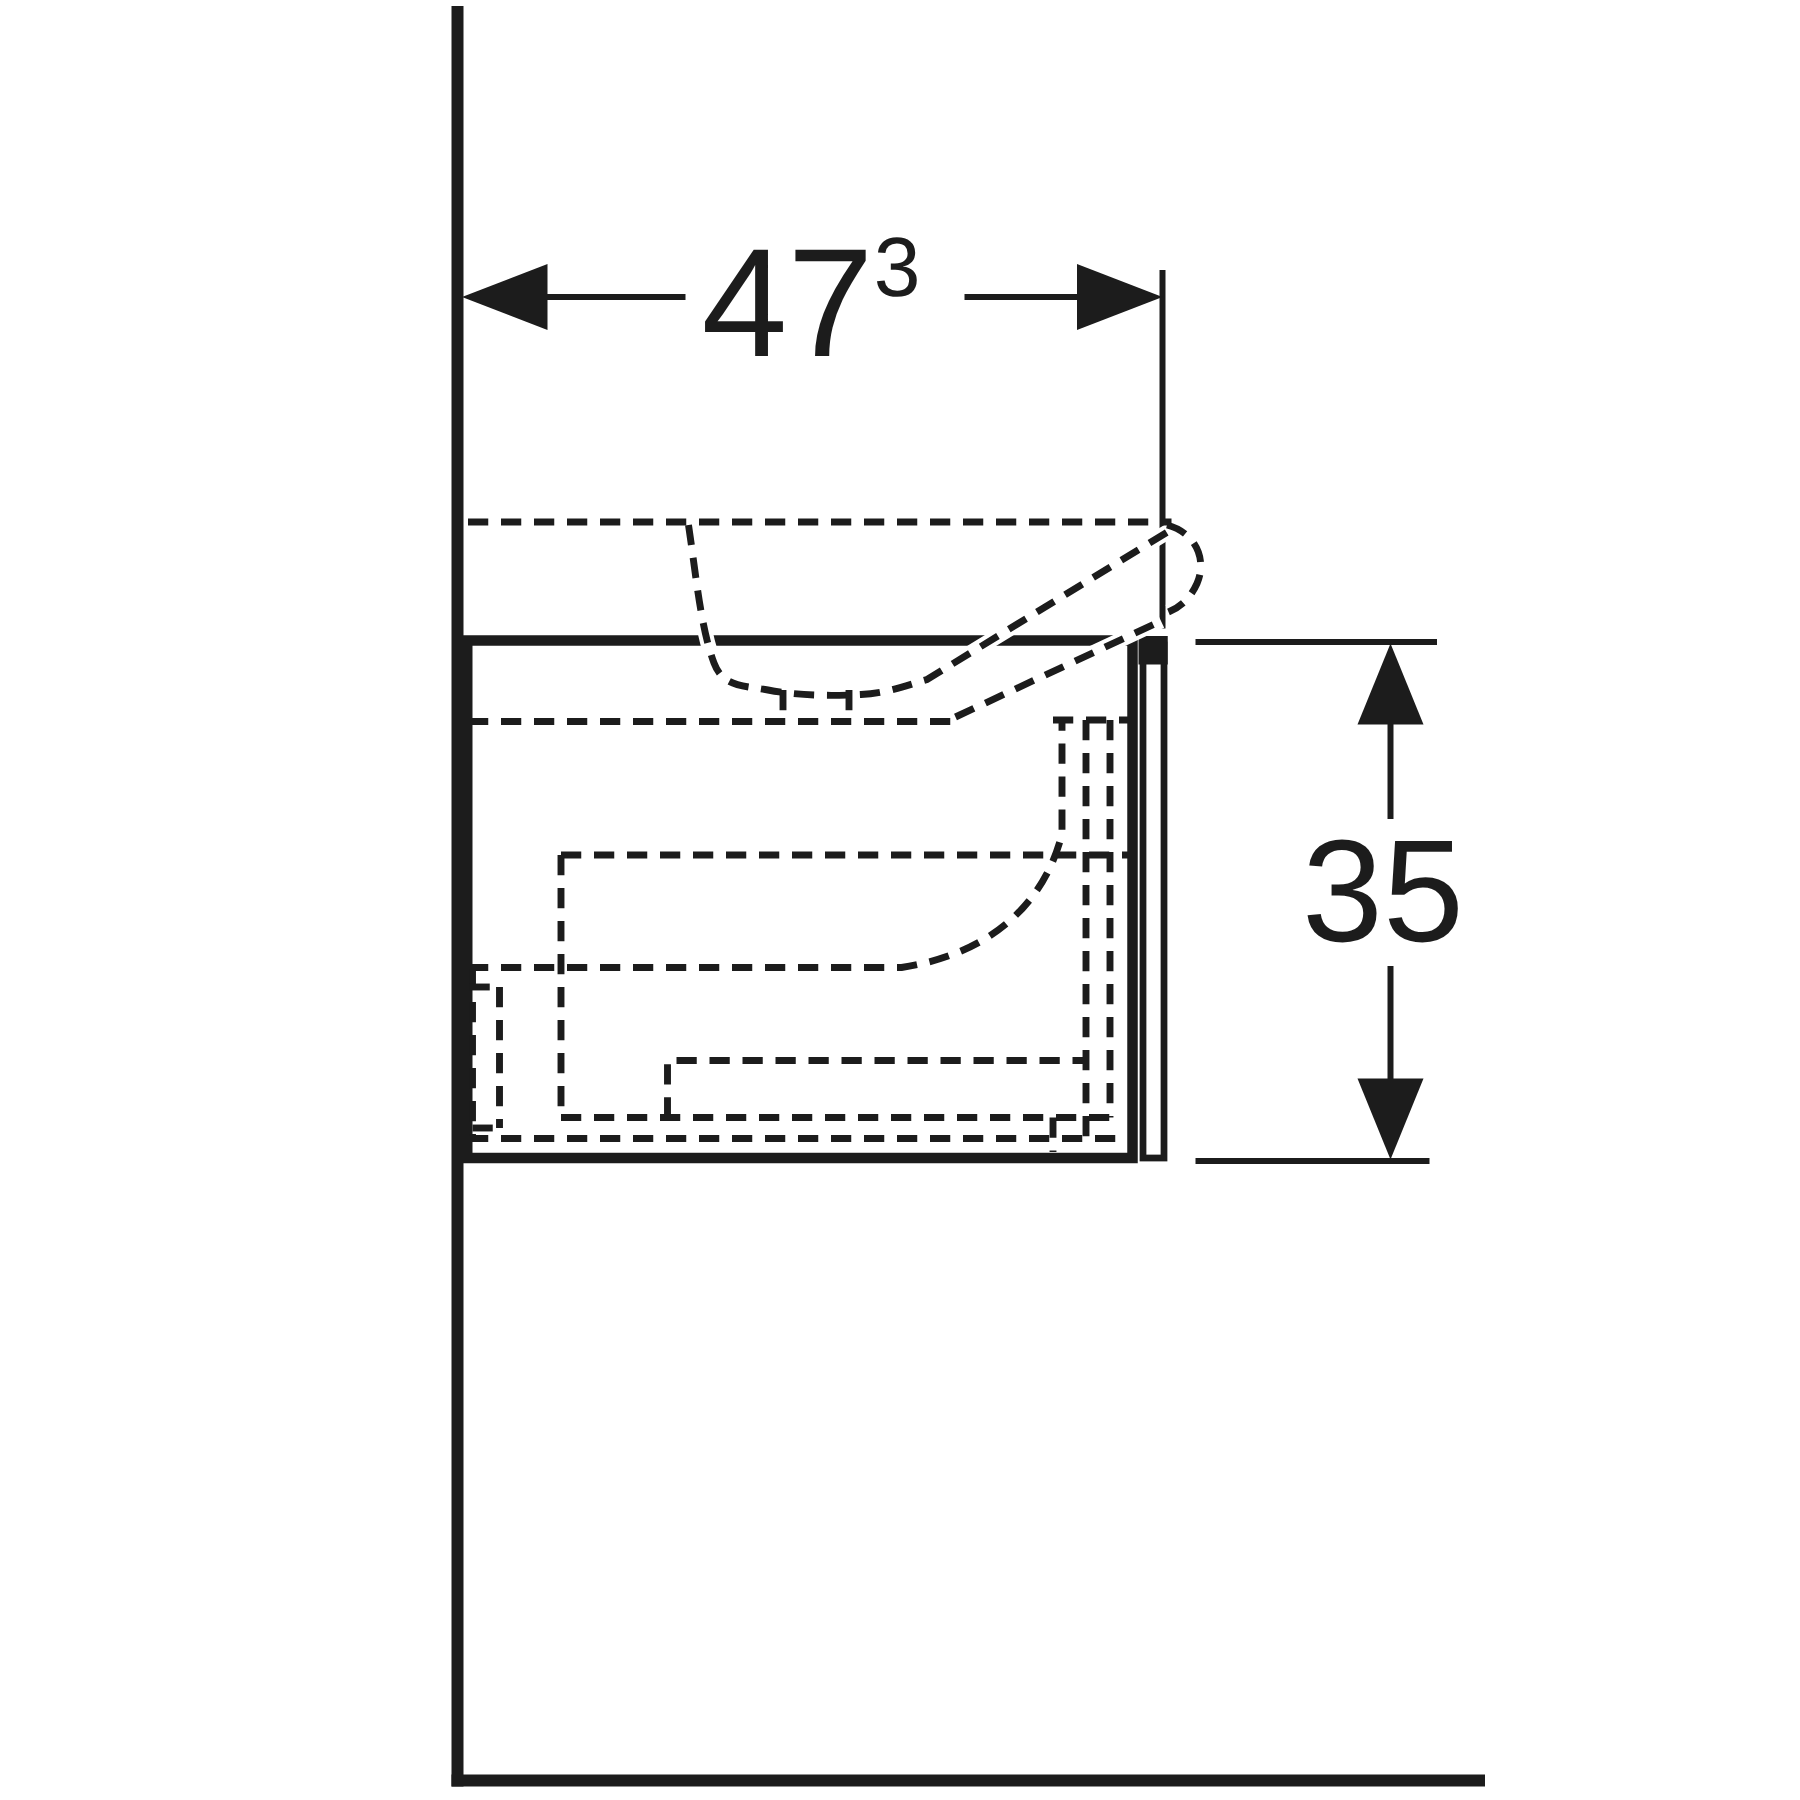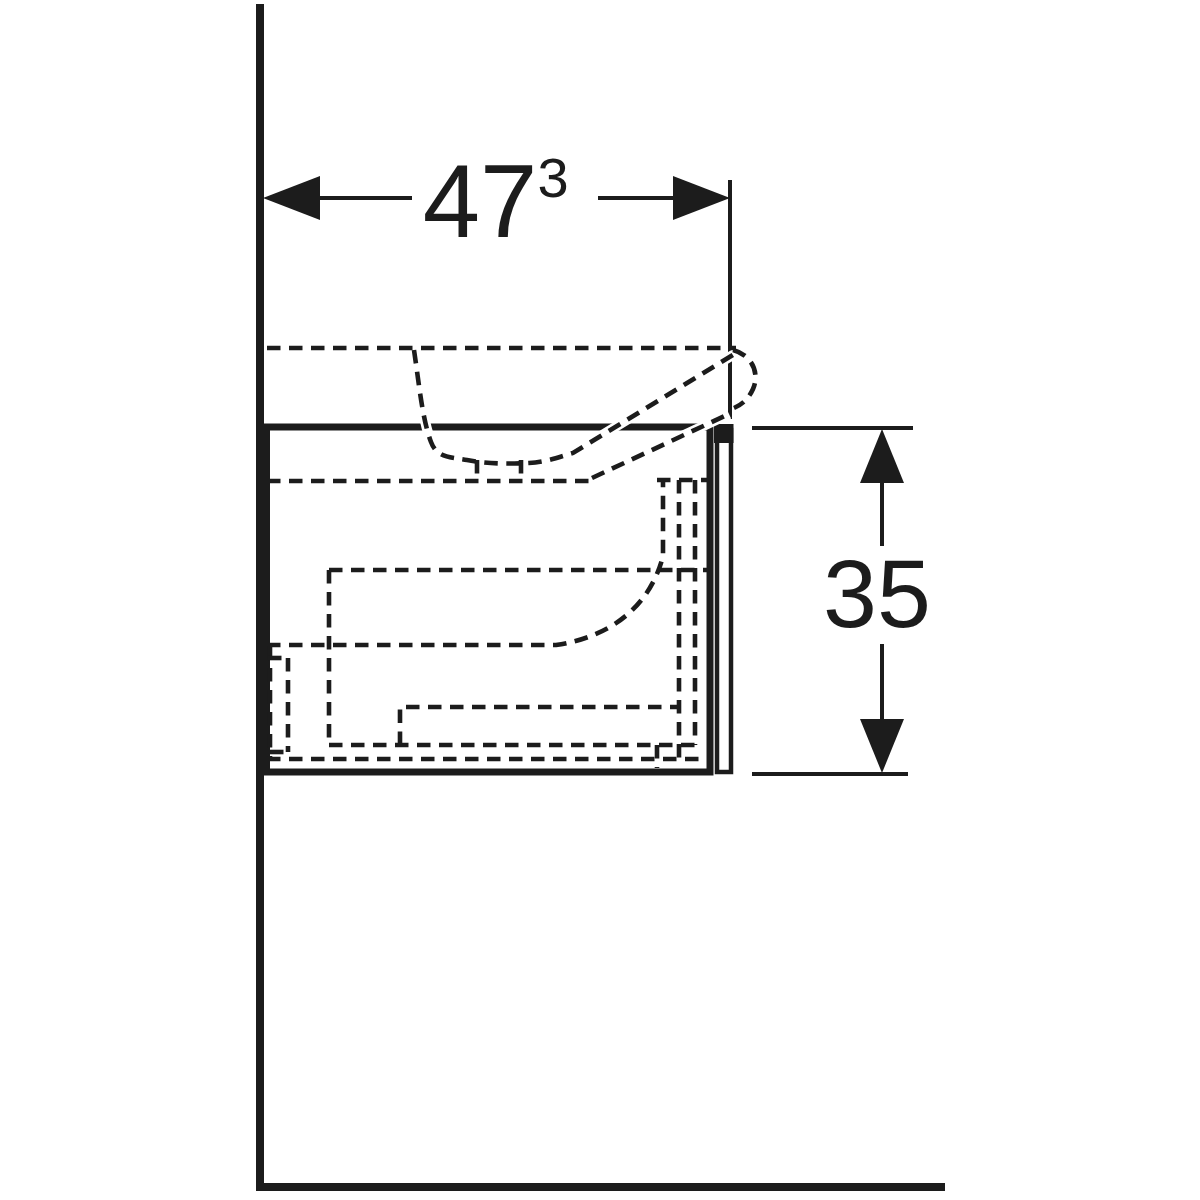--- a/index.html
+++ b/index.html
@@ -7,20 +7,21 @@
     padding:0;
     background:#ffffff;
     font-family:"Liberation Sans", sans-serif;
   }
   .canvas{
     position:relative;
     width:1012px;
     height:1200px;
     background:#ffffff;
     overflow:hidden;
+    padding-left:45px;
   }
   svg{ display:block; }
   .solid{ stroke:#1c1c1c; fill:none; }
   .fillink{ fill:#1c1c1c; stroke:none; }
   .dash{
     stroke:#1c1c1c;
     fill:none;
     stroke-width:4.6;
     stroke-dasharray:13.5 8.5;
   }

